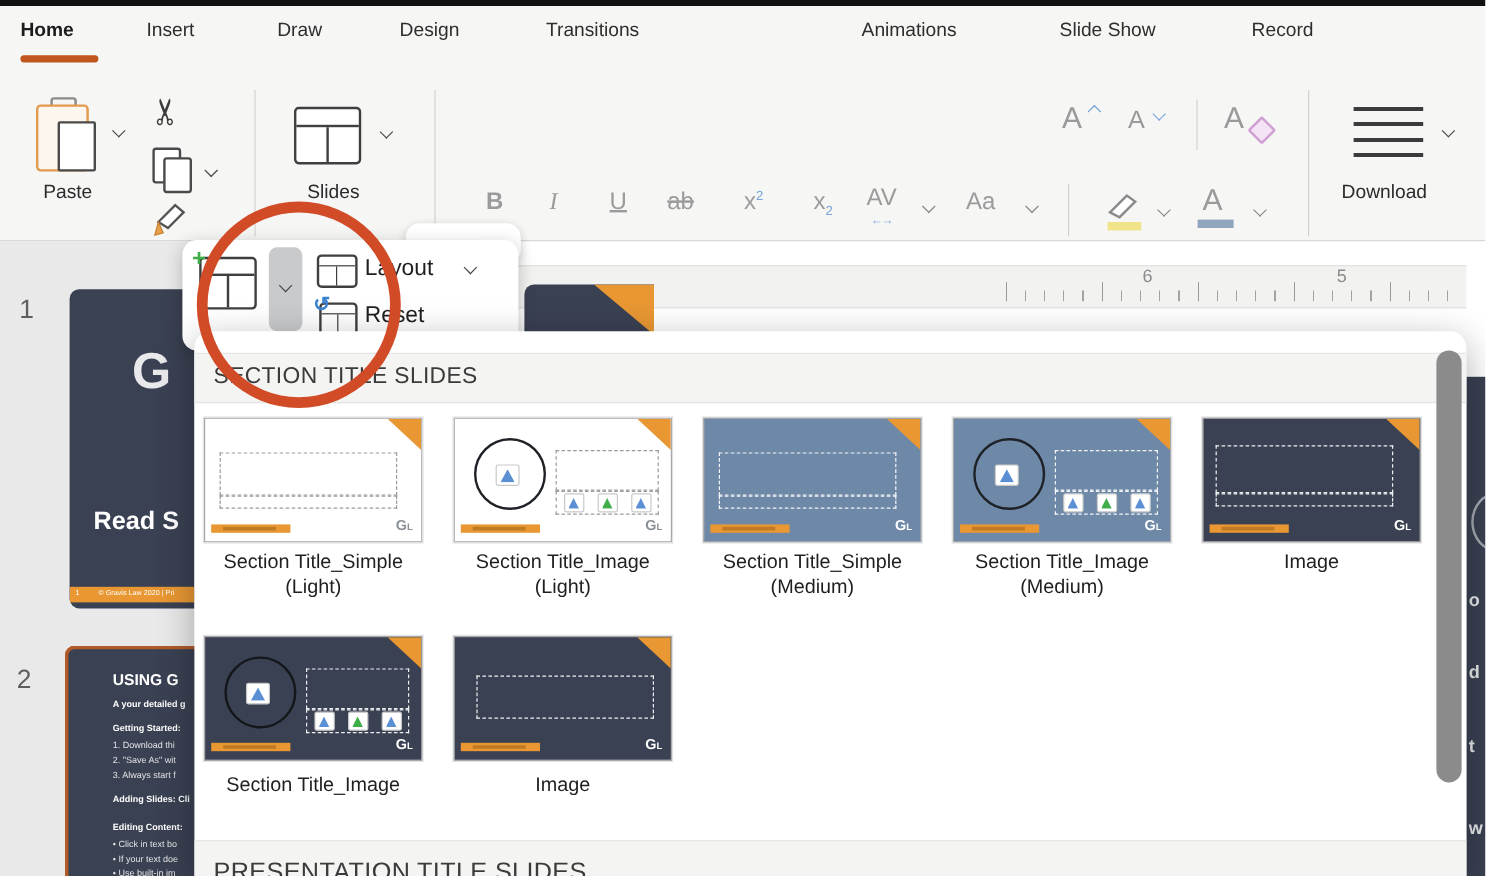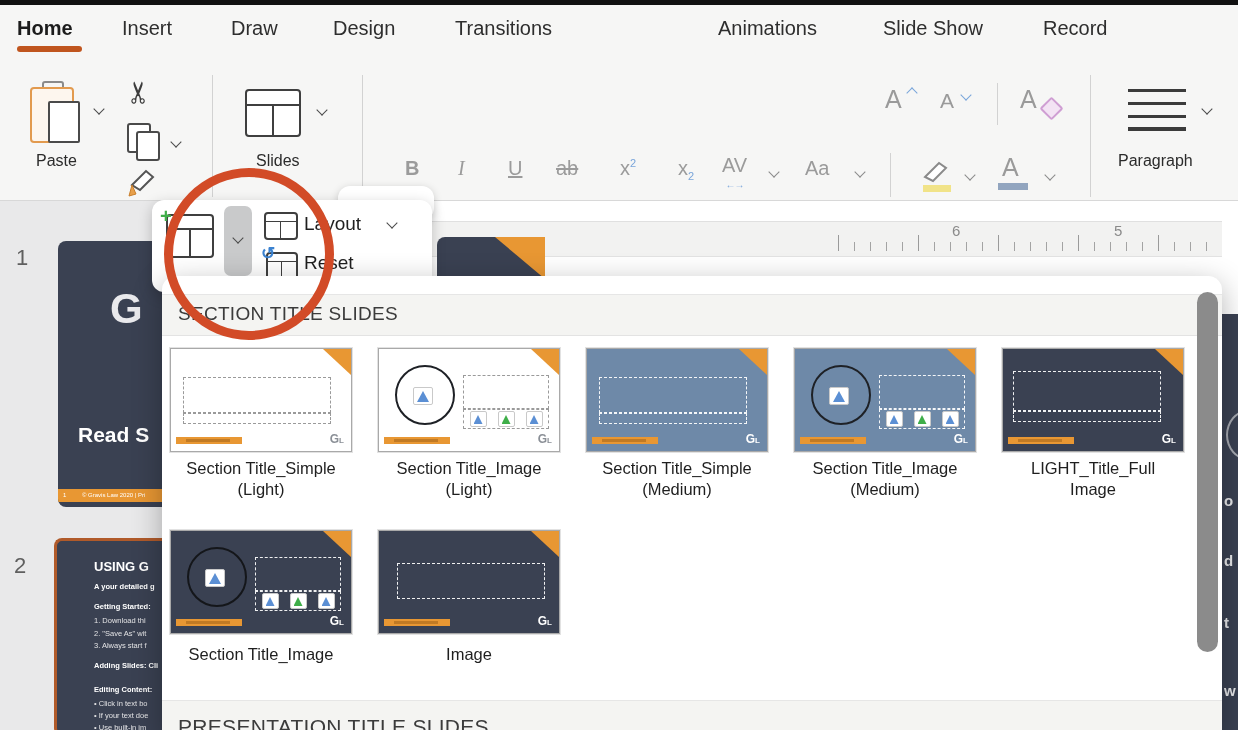--- a/index.html
+++ b/index.html
@@ -3,21 +3,21 @@
 <meta charset="utf-8">
 <style>
   html,body{margin:0;padding:0;background:#fff;}
   #screen{position:relative;width:1238px;height:730px;overflow:hidden;
     font-family:"Liberation Sans", sans-serif;background:#fff;}
   .abs{position:absolute;}
 
   
   #topbar{left:0;top:0;width:1238px;height:5px;background:#111;z-index:2;}
   #ribbon{left:0;top:5px;width:1238px;height:195px;background:#f6f6f5;border-bottom:1px solid #d8d8d8;z-index:1;}
-  .tab{position:absolute;top:12px;font-size:20px;color:#2e2e2e;font-weight:500;cursor:default;}
+  .tab{position:absolute;top:12px;font-size:16px;color:#2e2e2e;font-weight:500;cursor:default;}
   .tab.active{font-weight:700;color:#1c1c1c;}
   #tab-underline{left:17px;top:41px;width:65px;height:6px;border-radius:3px;background:#c0551e;}
 
   .vdiv{position:absolute;width:1px;background:#d2d2d2;}
   .grouplabel{position:absolute;font-size:16px;color:#2b2b2b;}
   .chev{display:inline-block;width:7px;height:7px;border-right:1.8px solid #4a4a4a;border-bottom:1.8px solid #4a4a4a;transform:rotate(45deg);}
   .chev.gray{border-color:#8a8a8a;}
   .chev.blue{border-color:#79a5da;}
 
   
@@ -183,21 +183,21 @@
     </svg>
     <span class="chev gray abs" style="left:966px;top:166px"></span>
     <span class="a-btn" style="left:1002px;top:148px">A</span>
     <div class="abs" style="left:998px;top:178px;width:30px;height:7px;background:#92a5bf"></div>
     <span class="chev gray abs" style="left:1046px;top:166px"></span>
 
     <div class="vdiv" style="left:1090px;top:70px;height:122px"></div>
 
     <div class="abs" id="para-icon"></div>
     <span class="chev abs" style="left:1203px;top:100px"></span>
-    <span class="grouplabel" style="left:1118px;top:147px">Paragraph</span>
+    <span class="grouplabel" style="left:1118px;top:147px">Download</span>
   </div>
 
   <div class="abs" id="panel">
     <span class="slide-num" style="left:16px;top:44px">1</span>
     <div class="pthumb" style="left:58px;top:40px;width:104px;height:266px">
       <span class="abs" style="left:52px;top:44px;font-size:42px;font-weight:700;color:#e9e9ec">G</span>
       <span class="abs" style="left:20px;top:182px;font-size:21px;font-weight:700;color:#fff">Read S</span>
       <div class="abs" style="left:0;top:248px;width:104px;height:13px;background:#e89733">
         <span class="abs" style="left:5px;top:3px;font-size:6px;color:#fff">1</span>
         <span class="abs" style="left:24px;top:3px;font-size:6px;color:#fff;white-space:nowrap">© Gravis Law 2020 | Pri</span>
@@ -331,21 +331,20 @@
     </div>
     <div class="gal-label" style="left:410px;top:182px">
       <div>Section Title_Simple</div>
       <div>(Medium)</div>
     </div>
     <div class="gal-label" style="left:618px;top:182px">
       <div>Section Title_Image</div>
       <div>(Medium)</div>
     </div>
     <div class="gal-label" style="left:826px;top:182px">
-      <div>LIGHT_Title_Full</div>
       <div>Image</div>
     </div>
 
     <div class="thumb t-dark" style="left:8px;top:254px">
       <div class="tri"></div>
       <div class="circ"></div>
       <div class="phbox" style="left:34px;top:38px;width:18px;height:16px"></div>
       <div class="ph" style="left:84px;right:10px;top:26px;height:32px"></div>
       <div class="ph icostrip" style="left:84px;right:10px;top:60px;height:18px">
         <div class="phbox" style="position:relative;width:15px;height:14px"></div>

